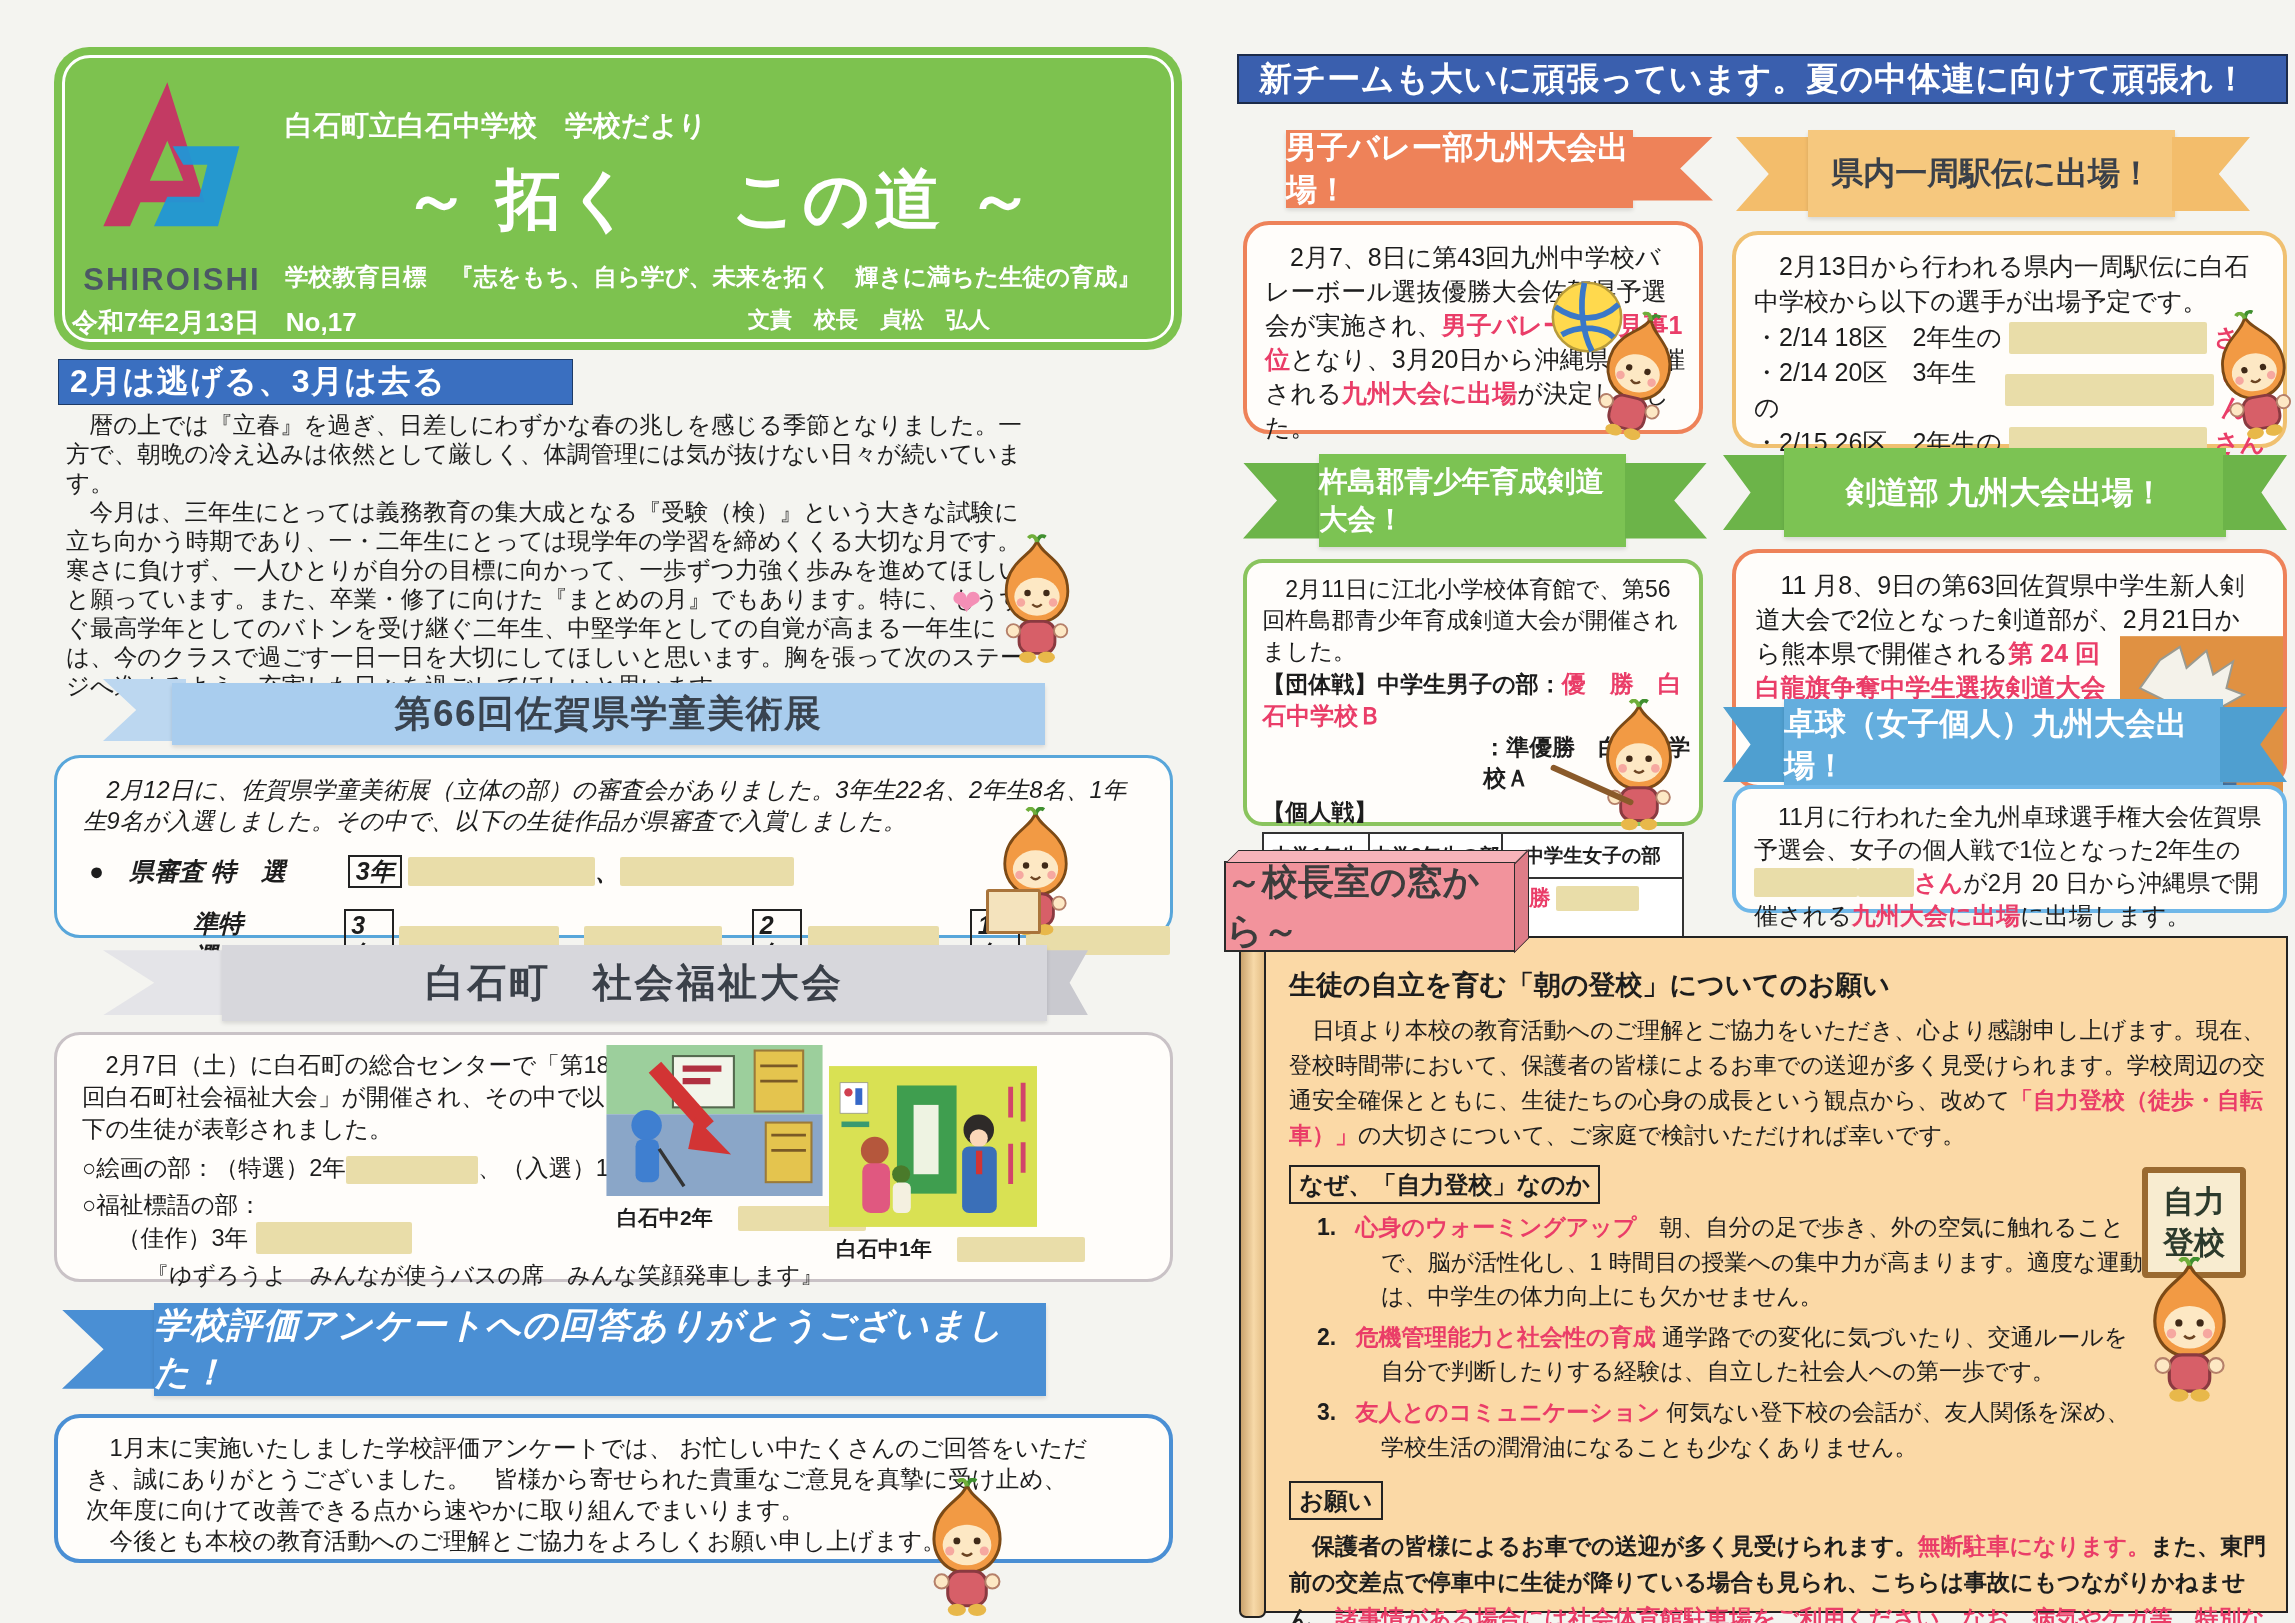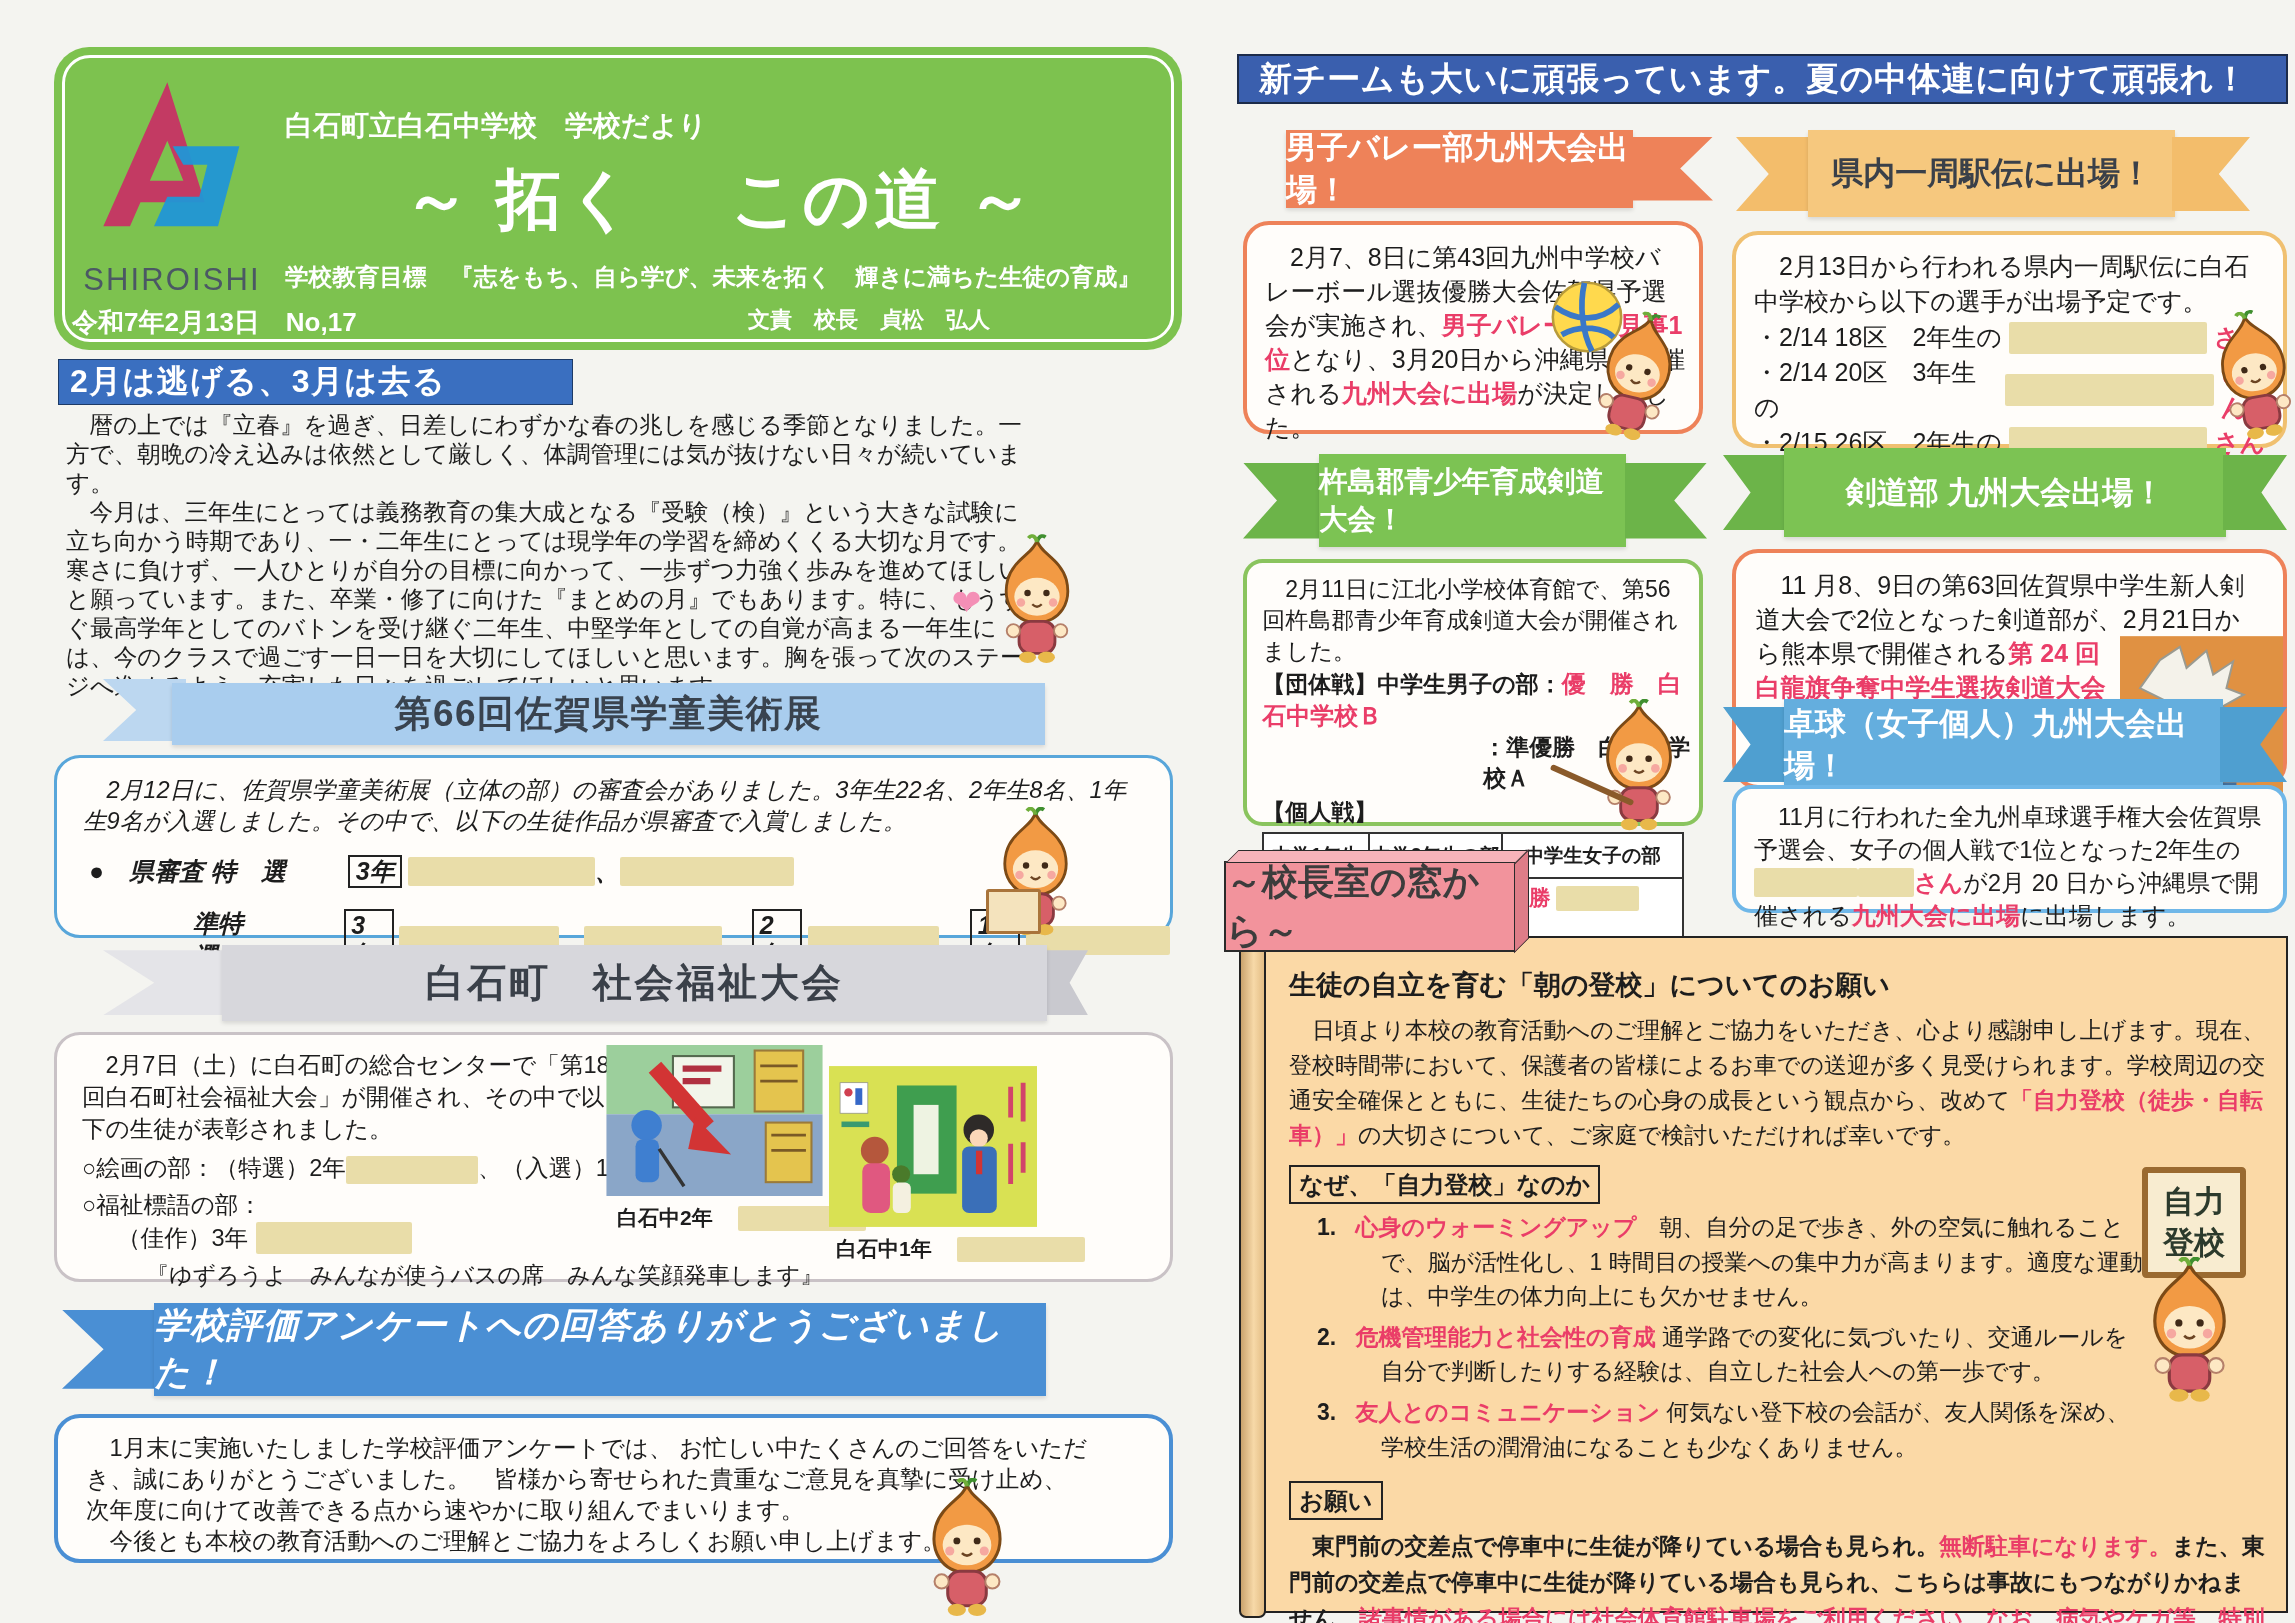--- a/index.html
+++ b/index.html
@@ -51,21 +51,21 @@
 
 <div class="abs" style="left:0;top:0;width:1208px;height:1623px;">
 
   <div class="abs" style="left:54px;top:47px;width:1128px;height:303px;background:#7dc24f;border-radius:35px;">
     <div class="abs" style="left:8.3px;top:8.3px;right:8.3px;bottom:8.3px;border:3.5px solid #fff;border-radius:28px;"></div>
     <svg class="abs" viewBox="0 0 120 130" style="left:36px;top:28px;width:160px;height:177px;">
       <polygon points="58,4 10,112 30,112 58,48 70,78 40,78 33,94 86,94" fill="#c33a63"></polygon>
       <polygon points="62,52 112,52 96,112 48,112 58,90 82,90 88,66 70,66" fill="#2196d6" opacity="0.95"></polygon>
       <polygon points="20,118 104,118 100,128 24,128" fill="#2196d6" opacity="0"></polygon>
     </svg>
-    <div class="abs" style="left:14px;top:215px;width:208px;text-align:center;font-weight:400;font-size:31px;letter-spacing:2.1px;color:#4b5864;">SHIROISHI</div>
+    <div class="abs" style="left:14px;top:215px;width:208px;text-align:center;font-weight:700;font-size:31px;letter-spacing:2.1px;color:#4b5864;">SHIROISHI</div>
     <div class="abs" style="left:231px;top:60px;color:#fff;font-size:28px;font-weight:600;">白石町立白石中学校　学校だより</div>
     <div class="abs" style="left:229px;top:108px;width:875px;text-align:center;color:#fff;font-size:66px;font-weight:700;letter-spacing:4.2px;">～ 拓く　 この道 ～</div>
     <div class="abs" style="left:231px;top:214px;color:#fff;font-size:23.6px;font-weight:600;">学校教育目標　『志をもち、自ら学び、未来を拓く　輝きに満ちた生徒の育成』</div>
     <div class="abs" style="left:18px;top:258px;color:#fff;font-size:26px;font-weight:600;">令和7年2月13日　No,17</div>
     <div class="abs" style="left:694px;top:258px;color:#fff;font-size:22px;font-weight:600;">文責　校長　貞松　弘人</div>
   </div>
 
   <div class="abs" style="left:58px;top:359px;width:515px;height:46px;background:#3a6fc0;border:1.4px solid #1d3a66;display:flex;align-items:center;padding-left:11px;box-sizing:border-box;">
     <span style="color:#fff;font-size:32px;font-weight:800;letter-spacing:1.4px;">2月は逃げる、3月は去る</span>
   </div>
@@ -376,21 +376,21 @@
       </div>
       <div class="pitem">
         <span style="font-weight:700;padding-right:19.4px;">2.</span><span class="rd">危機管理能力と社会性の育成</span><span> 通学路での変化に気づいたり、交通ルールを自分で判断したりする経験は、自立した社会人への第一歩です。</span>
       </div>
       <div class="pitem">
         <span style="font-weight:700;padding-right:19.4px;">3.</span><span class="rd">友人とのコミュニケーション</span><span> 何気ない登下校の会話が、友人関係を深め、学校生活の潤滑油になることも少なくありません。</span>
       </div>
     </div>
     <div class="plabel" style="margin-top:11px;">お願い</div>
     <div style="margin-top:8.3px;font-size:23px;line-height:36px;width:978px;">
-      <span style="font-weight:600;">　東門前の交差点で停車中に生徒が降りている場合も見られ。</span><span class="rd">無断駐車になります。</span><span style="font-weight:600;">また、東門前の交差点で停車中に生徒が降りている場合も見られ、こちらは事故にもつながりかねません。</span><span class="rd">諸事情がある場合には社会体育館駐車場をご利用ください。</span><span class="rdu">なお、病気やケガ等、特別な事情がある場合は許可証を発行していますので、東門側の来賓駐車場を使って、送迎をお願いします。</span>
+      <span style="font-weight:600;">　保護者の皆様によるお車での送迎が多く見受けられます。</span><span class="rd">無断駐車になります。</span><span style="font-weight:600;">また、東門前の交差点で停車中に生徒が降りている場合も見られ、こちらは事故にもつながりかねません。</span><span class="rd">諸事情がある場合には社会体育館駐車場をご利用ください。</span><span class="rdu">なお、病気やケガ等、特別な事情がある場合は許可証を発行していますので、東門側の来賓駐車場を使って、送迎をお願いします。</span>
     </div>
   </div>
   <div class="mascot" style="left:871px;top:229px;width:153px;height:236px;z-index:2;">
     <div class="pre" style="position:absolute;left:28px;top:0;width:104px;height:111px;background:#f8ecd0;border:6.2px solid #9a6a30;border-radius:4.2px;display:flex;align-items:center;justify-content:center;text-align:center;font-size:31px;font-weight:800;color:#2c3a2c;line-height:1.3;box-sizing:border-box;">自力
 登校</div>
     <svg viewBox="0 0 110 140" style="position:absolute;left:12.5px;top:90px;width:125px;height:149px;">
         <use href="#mascot"></use>
       </svg>
   </div>
 </div>

